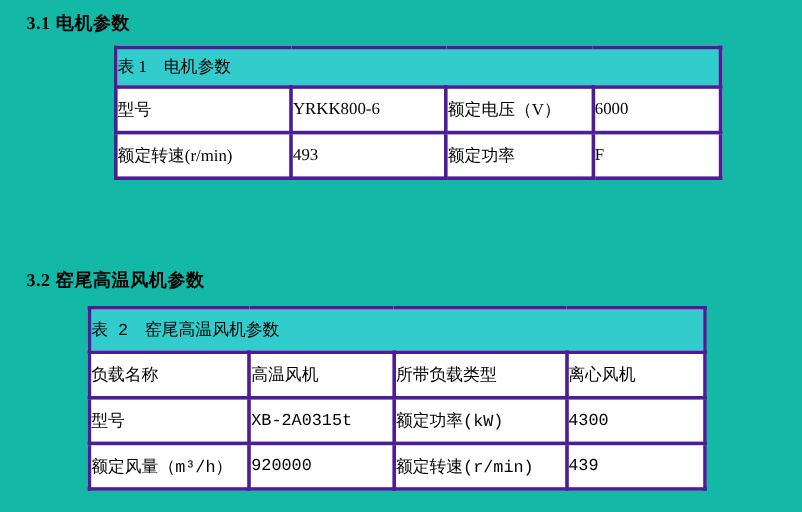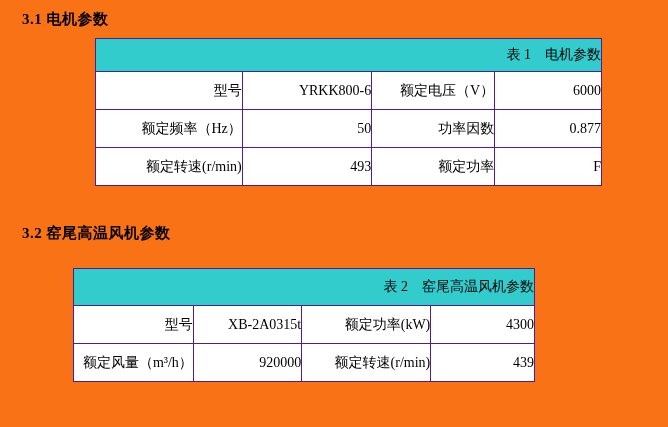--- a/index.html
+++ b/index.html
@@ -3,46 +3,46 @@
   <meta charset="utf-8">
   <style>
     * { margin: 0; padding: 0; box-sizing: border-box; }
     html, body {
       width: 668px; height: 427px;
       background: #ffffff;
       font-family: "Liberation Serif", "DejaVu Serif", serif;
       color: #000000;
       overflow: hidden;
     }
-    .page { position: relative; width: 668px; height: 427px; background: #f97316; }
+    .page { position: relative; width: 668px; height: 427px; background: #14b8a6; }
 
     .section-heading {
       position: absolute;
       left: 22px;
       font-weight: bold;
       font-size: 15px;
       letter-spacing: 0.5px;
       white-space: pre;
     }
     #heading-1 { top: 10px; }
     #heading-2 { top: 224px; }
 
     table.param-table {
       position: absolute;
       border-collapse: collapse;
       table-layout: fixed;
       background: #ffffff;
       font-size: 14px;
     }
     #table-1 { left: 95px; top: 38px; width: 507px; }
-    #table-2 { left: 73px; top: 268px; width: 462px; }
+    #table-2 { left: 73px; top: 255px; width: 516px; font-family: Liberation Mono, monospace; }
 
     table.param-table td, table.param-table th {
-      border: 1px solid #4c1d95;
-      text-align: right;
+      border: 3px solid #4c1d95;
+      text-align: left;
       vertical-align: middle;
       font-weight: normal;
       height: 38px;
       white-space: pre;
       overflow: hidden;
     }
     table.param-table th.caption-row {
       background: #33cccc;
       height: 33px;
     }
@@ -80,26 +80,20 @@
       </tr>
     </thead>
     <tbody>
       <tr>
         <td>型号</td>
         <td>YRKK800-6</td>
         <td>额定电压（V）</td>
         <td>6000</td>
       </tr>
       <tr>
-        <td>额定频率（Hz）</td>
-        <td>50</td>
-        <td>功率因数</td>
-        <td>0.877</td>
-      </tr>
-      <tr>
         <td>额定转速(r/min)</td>
         <td>493</td>
         <td>额定功率</td>
         <td>F</td>
       </tr>
     </tbody>
   </table>
 
   <div id="heading-2" class="section-heading">3.2 窑尾高温风机参数</div>
 
@@ -110,20 +104,26 @@
         <col>
         <col>
       </colgroup>
     <thead>
       <tr>
         <th class="caption-row" colspan="4">表 2　窑尾高温风机参数</th>
       </tr>
     </thead>
     <tbody>
       <tr>
+        <td>负载名称</td>
+        <td>高温风机</td>
+        <td>所带负载类型</td>
+        <td>离心风机</td>
+      </tr>
+      <tr>
         <td>型号</td>
         <td>XB-2A0315t</td>
         <td>额定功率(kW)</td>
         <td>4300</td>
       </tr>
       <tr>
         <td>额定风量（m³/h）</td>
         <td>920000</td>
         <td>额定转速(r/min)</td>
         <td>439</td>

